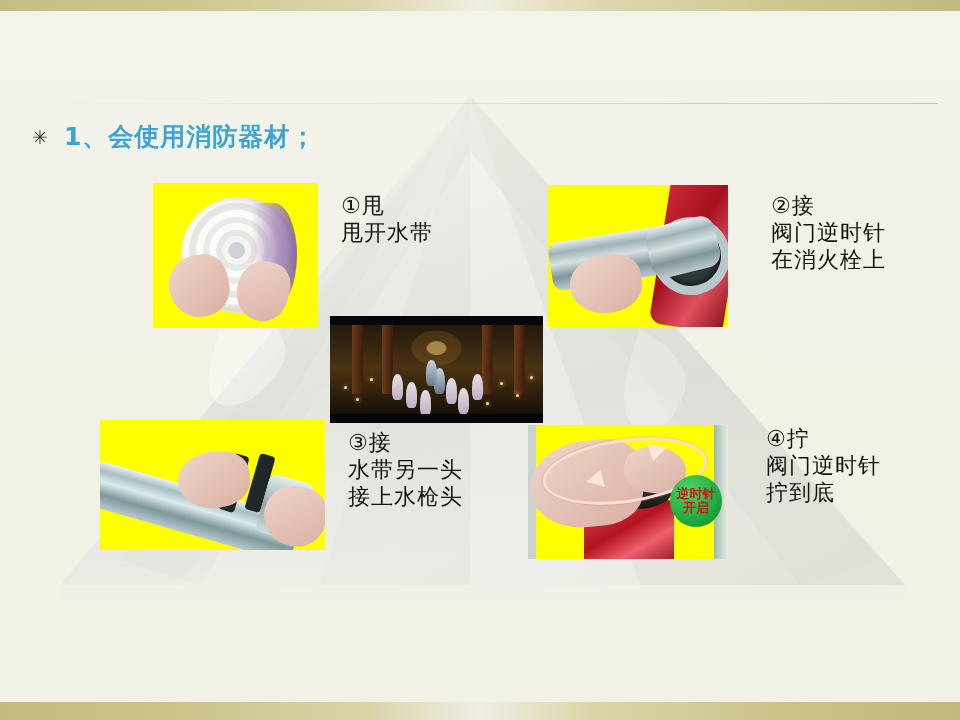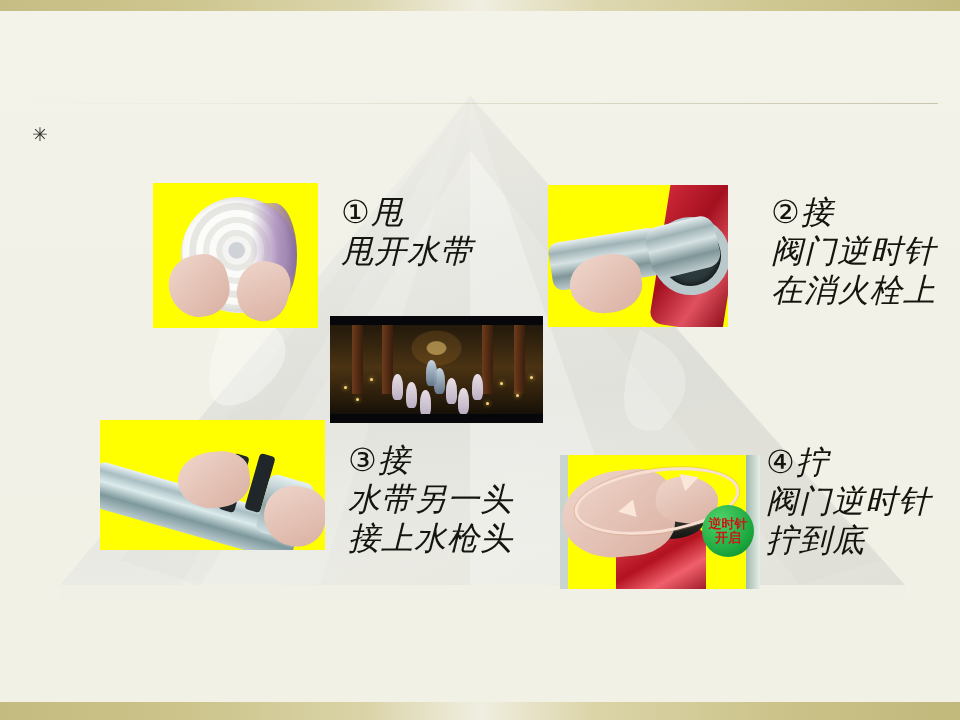--- a/index.html
+++ b/index.html
@@ -121,21 +121,21 @@
   #photo-nozzle .nc1{left:126px;}
   #photo-nozzle .nc2{left:152px;}
   #photo-nozzle .head{
     position:absolute;left:162px;top:58px;width:46px;height:60px;border-radius:8px;transform:rotate(16deg);
     background:linear-gradient(180deg,#e5f0f1,#8ea5a9 55%,#cfe0e2);
   }
   #photo-nozzle .h1{left:78px;top:32px;width:72px;height:56px;transform:rotate(-6deg);}
   #photo-nozzle .h2{left:164px;top:66px;width:62px;height:60px;transform:rotate(12deg);}
 
   
-  #photo-valve-turn{left:560px;top:425px;width:200px;height:134px;margin-top:30px;}
+  #photo-valve-turn{left:528px;top:425px;width:200px;height:134px;}
   #photo-valve-turn .hydbody{
     position:absolute;left:56px;top:72px;width:90px;height:70px;
     background:linear-gradient(150deg,#e24b57 0%,#b3121f 45%,#f0606c 68%,#8c0c17 100%);
     border-radius:14px 14px 6px 6px;
   }
   #photo-valve-turn .cap{
     position:absolute;left:58px;top:48px;width:86px;height:36px;border-radius:50%/60%;
     background:linear-gradient(180deg,#4a4a44,#141412);
   }
   #photo-valve-turn .nut{
@@ -164,28 +164,27 @@
     color:#c81818;font-size:13px;font-weight:bold;line-height:1.05;
     display:flex;flex-direction:column;align-items:center;justify-content:center;
     text-align:center;letter-spacing:0;
   }
   .badge span{display:block;}
   #photo-valve-turn .postL{position:absolute;left:0;top:0;width:8px;height:134px;background:#c9d4d0;}
   #photo-valve-turn .postR{position:absolute;right:0;top:0;width:14px;height:134px;background:linear-gradient(90deg,#9fb8ad,#e6efe8);}
 
   
   .caption{
-    position:absolute;color:#15150f;font-size:32px;line-height:1.22;letter-spacing:1px;
+    position:absolute;color:#15150f;font-size:22px;line-height:1.22;letter-spacing:1px;
     white-space:pre-line;
-    font-style:italic;
   }
   #caption-1{left:341px;top:193px;}
   #caption-2{left:771px;top:193px;}
-  #caption-3{left:348px;top:441px;}
-  #caption-4{left:766px;top:443px;}
+  #caption-3{left:348px;top:430px;}
+  #caption-4{left:766px;top:426px;}
 </style>
 </head>
 <body>
 
 <div id="slide">
 
   <div class="band top"></div>
 
   <div class="fan">
     <svg width="960" height="706" viewBox="0 0 960 706">
@@ -211,20 +210,21 @@
       <path d="M60 585 L905 585 L905 600 L60 600 Z" fill="#efefe8" opacity="0.5"></path>
       <path d="M230 300 Q330 340 250 400 Q180 430 230 300 Z" fill="#ffffff" opacity="0.35"></path>
       <path d="M640 330 Q720 370 660 430 Q600 440 640 330 Z" fill="#ffffff" opacity="0.25"></path>
     </svg>
   </div>
 
   <div class="title-rule"></div>
 
   <div class="bullet-row">
     <span class="bullet-mark">✳</span>
+    <span class="bullet-text">1、会使用消防器材；</span>
   </div>
 
   <div class="photo" id="photo-hose-roll">
     <div class="roll"></div>
     <div class="roll-rim"></div>
     <div class="hand h1"></div>
     <div class="hand h2"></div>
   </div>
   <div class="caption" id="caption-1">①甩
 甩开水带</div>

